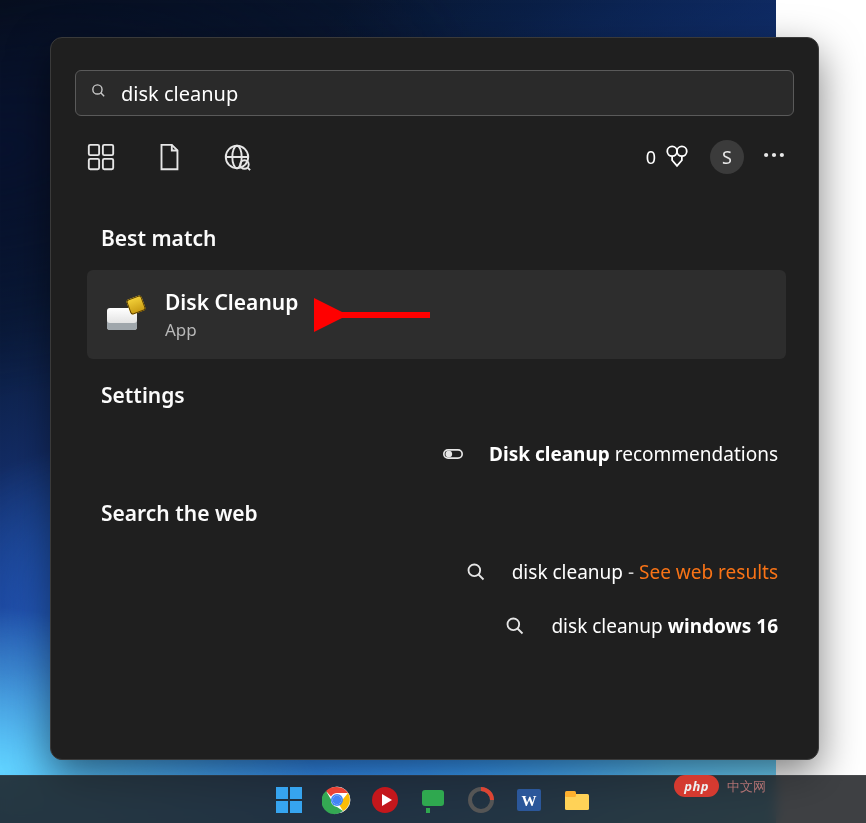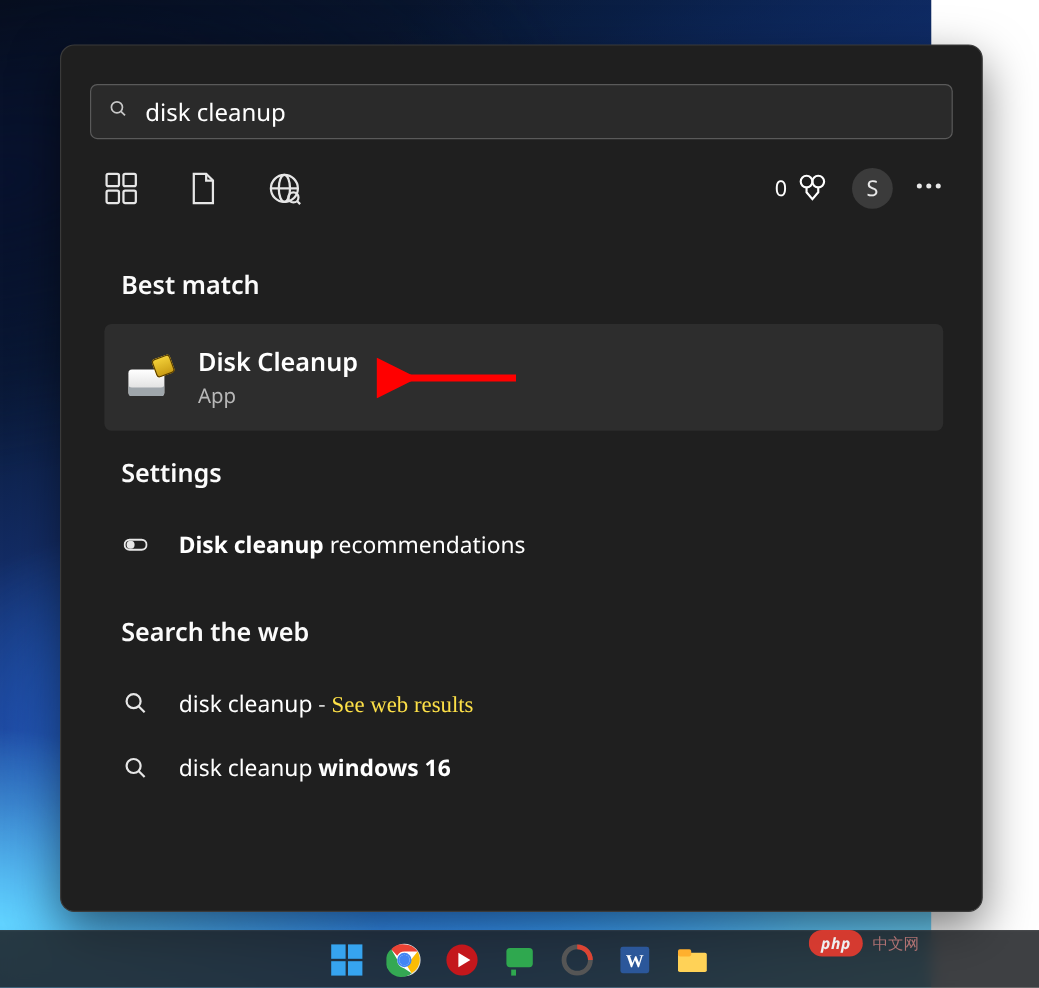--- a/index.html
+++ b/index.html
@@ -51,27 +51,27 @@
     background: #2d2d2d; border-radius: 6px; padding: 18px 20px; display:flex; align-items:center; position: relative;
   }
   .dc-icon { width: 34px; height: 30px; margin-right: 24px; position: relative;}
   .dc-icon .disk { width: 30px; height: 22px; background: linear-gradient(#fff,#d6d6d6); border-radius:3px; position:absolute; bottom:0; left:0; box-shadow: inset 0 -7px 0 #9fa6ab; }
   .dc-icon .brush { width: 16px; height: 16px; background: linear-gradient(#f4d23a,#c89a12); border-radius:3px; position:absolute; top:-3px; right:-3px; transform: rotate(-20deg); box-shadow: 0 0 0 1px #5a3e00 inset;}
   .bc-texts .title { font-size: 21px; font-weight: 600; }
   .bc-texts .sub { font-size: 17px; color: #b8b8b8; margin-top: 2px; }
 
   .arrow-annot { position:absolute; right: 352px; top: 50%; transform: translateY(-50%); pointer-events:none; }
 
-  .row { display:flex; align-items:center; padding: 14px 8px; }
+  .row { display:flex; align-items:center; padding: 14px 8px; justify-content: flex-end; }
   .row .ricon { width: 28px; display:flex; justify-content:center; margin-right: 22px; margin-left: 4px; color:#e6e6e6; }
   .row .ricon svg { width: 20px; height: 20px; }
   .row .rtext { font-size: 19px; }
   .row .rtext b { font-weight: 700; }
   .row .rtext .dash { color:#cfcfcf; }
-  .row .rtext .hint { color:#fde047; font-weight: 400; font-family: Liberation Serif, serif; }
+  .row .rtext .hint { color:#f97316; font-weight: 400; }
 
   .taskbar {
     position: absolute; left: 0; bottom: 0; width: 866px; height: 48px;
     background: rgba(28,30,34,.85); backdrop-filter: blur(6px);
     display: flex; align-items: center; justify-content: center; gap: 18px;
     border-top: 1px solid rgba(255,255,255,.05);
   }
   .tb-item { width: 30px; height: 30px; display:flex; align-items:center; justify-content:center; }
 
   .watermark { position: absolute; right: 10px; bottom: 26px; display:flex; align-items:center; gap:8px; opacity:.92;}
@@ -171,21 +171,21 @@
           <svg viewBox="0 0 24 12" fill="none" stroke="currentColor" stroke-width="2">
             <rect x="1" y="1" width="22" height="10" rx="5"></rect>
               <circle cx="7" cy="6" r="3" fill="currentColor"></circle>
           </svg>
         </span>
         <span class="rtext">
           <b>Disk cleanup</b><span> recommendations</span>
         </span>
       </div>
 
-      <div class="section-title" style="margin-top:32px">Search the web</div>
+      <div class="section-title" style="margin-top:18px">Search the web</div>
 
       <div class="row">
         <span class="ricon">
           <svg viewBox="0 0 24 24" fill="none" stroke="currentColor" stroke-width="2.2">
             <circle cx="10" cy="10" r="7"></circle>
               <line x1="21" y1="21" x2="15" y2="15"></line>
           </svg>
         </span>
         <span class="rtext">
           <span>disk cleanup</span><span class="dash"> - </span><span class="hint">See web results</span>

